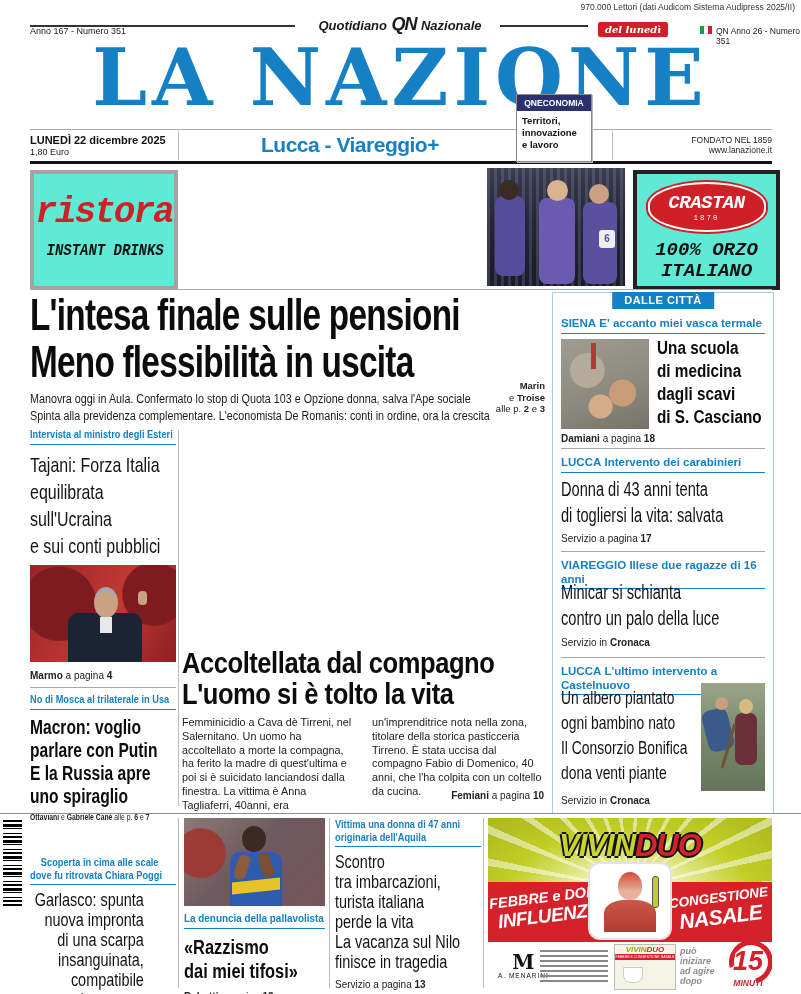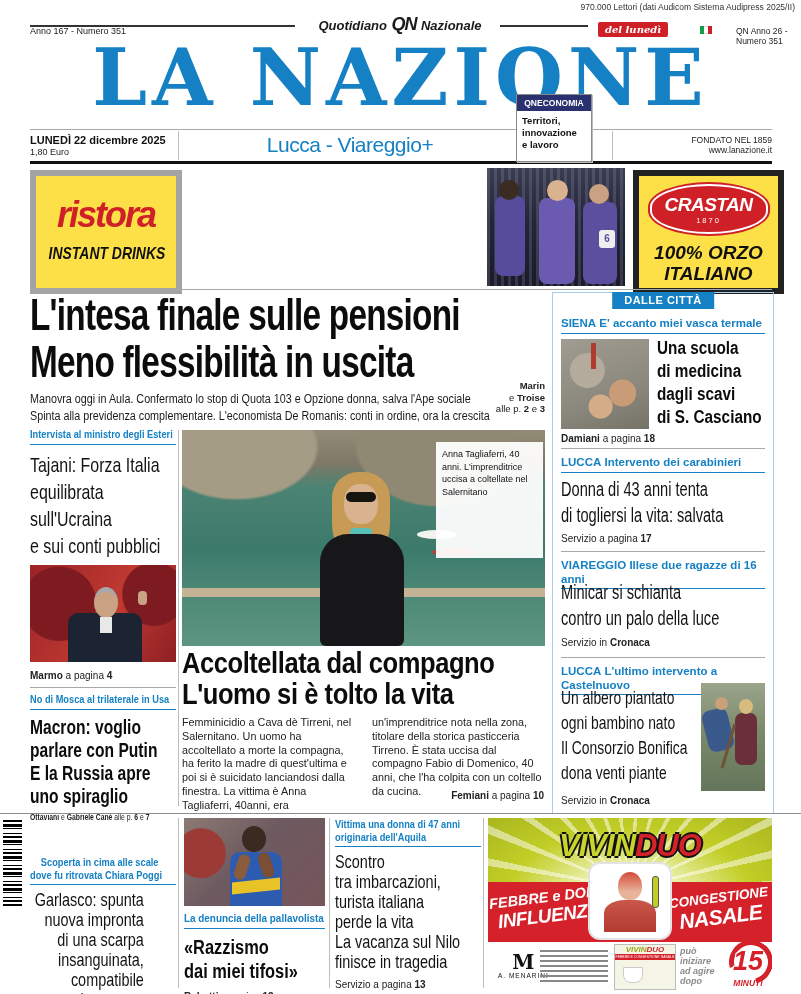--- a/index.html
+++ b/index.html
@@ -22,21 +22,21 @@
   
   .hl{color:#131313;font-weight:400;}
   .hb{color:#0c0c0c;font-weight:800;}
   
   #masthead{left:0;right:0;top:38px;text-align:center;font-family:"DejaVu Serif",serif;
             font-weight:bold;font-size:78px;line-height:80px;color:#1580c4;letter-spacing:5px;}
   
   .photo{position:absolute;overflow:hidden;}
   .fig{position:absolute;}
   
-  .adbox{position:absolute;border:6px solid #a3a3a3;background:#fde047;}
+  .adbox{position:absolute;border:4px solid #a3a3a3;background:#5eead4;font-family:Liberation Mono, monospace;}
 </style>
 </head>
 <body>
 
 <div id="page">
 
   <div class="abs" style="right:6px;top:2px;font-size:8.5px;color:#333;">970.000 Lettori  (dati Audicom Sistema Audipress 2025/II)</div>
   <div class="abs" style="left:30px;top:26px;font-size:9px;color:#222;">Anno 167 - Numero 351</div>
   <div class="hdiv" style="left:30px;top:25px;width:265px;border-top:2px solid #333;"></div>
   <div class="hdiv" style="left:500px;top:25px;width:88px;border-top:2px solid #333;"></div>
@@ -45,38 +45,38 @@
     <span style="font-weight:900;font-size:18px;font-style:italic;letter-spacing:-1px;">QN</span>
     <span style="font-style:italic;font-weight:800;font-size:13px;margin-top:27px;">Nazionale</span>
   </div>
   <div class="abs" style="left:598px;top:22px;width:70px;height:15px;background:#cf2027;color:#fff;text-align:center;
        font-family:'DejaVu Serif',serif;font-style:italic;font-weight:bold;font-size:10px;line-height:15px;border-radius:2px;">del lunedì</div>
   <div class="abs" style="left:700px;top:26px;width:12px;height:8px;display:flex;">
     <span style="flex:1;background:#119f4c;"></span>
       <span style="flex:1;background:#fff;border-top:1px solid #ddd;border-bottom:1px solid #ddd;"></span>
       <span style="flex:1;background:#cf2027;"></span>
   </div>
-  <div class="abs" style="left:736px;top:26px;font-size:8.5px;color:#222;">QN Anno 26 - Numero 351</div>
+  <div class="abs" style="left:716px;top:26px;font-size:8.5px;color:#222;">QN Anno 26 - Numero 351</div>
 
   <div class="abs" style="left:516px;top:94px;width:74px;height:66px;background:#fff;border:1px solid #8a8a8a;box-shadow:1px 1px 0 #bbb;z-index:5;">
     <div style="background:#2a3170;color:#fff;font-weight:800;font-size:8.5px;text-align:center;line-height:16px;height:16px;">QNECONOMIA</div>
     <div style="padding:4px 5px;font-weight:800;font-size:9.5px;line-height:12px;color:#111;">
       <span class="cl">Territori,</span>
       <span class="cl">innovazione</span>
       <span class="cl">e lavoro</span>
     </div>
   </div>
 
   <div id="masthead" class="abs">LA NAZIONE</div>
 
   <div class="hdiv" style="left:30px;top:129px;width:742px;"></div>
   <div class="abs" style="left:30px;top:134px;font-weight:800;font-size:11px;color:#111;">LUNEDÌ 22 dicembre 2025</div>
   <div class="abs" style="left:30px;top:147px;font-size:9px;color:#222;">1,80 Euro</div>
   <div class="vdiv" style="left:178px;top:131px;height:29px;"></div>
-  <div class="abs" style="left:200px;top:133px;width:300px;text-align:center;color:#1580c4;font-weight:400;font-size:21px;letter-spacing:-0.5px;">Lucca - Viareggio+</div>
+  <div class="abs" style="left:200px;top:133px;width:300px;text-align:center;color:#1580c4;font-weight:700;font-size:21px;letter-spacing:-0.5px;">Lucca - Viareggio+</div>
   <div class="vdiv" style="left:612px;top:131px;height:29px;"></div>
   <div class="abs" style="right:29px;top:135px;text-align:right;font-size:8.5px;color:#222;">
     <div>FONDATO NEL 1859</div>
     <div>www.lanazione.it</div>
   </div>
   <div class="abs" style="left:30px;top:161px;width:742px;height:3px;background:#111;"></div>
 
   <div class="adbox" style="left:30px;top:170px;width:140px;height:112px;text-align:center;">
     <div style="margin-top:18px;color:#cf2027;font-weight:900;font-style:italic;font-size:36px;letter-spacing:-2px;">ristora</div>
     <div style="margin-top:8px;color:#111;font-weight:800;font-style:italic;font-size:17px;transform:scaleX(0.82);transform-origin:50% 0;white-space:nowrap;">INSTANT DRINKS</div>
@@ -159,34 +159,20 @@
       <span class="cl" style="transform:scaleX(0.78);">E la Russia apre</span>
       <span class="cl" style="transform:scaleX(0.78);">uno spiraglio</span>
     </div>
     <div class="by" style="margin-top:4px;font-size:8.5px;white-space:nowrap;transform:scaleX(0.8);transform-origin:0 0;">
       <span class="b">Ottaviani</span><span> e </span><span class="b">Gabriele Canè</span><span> alle p. </span><span class="b">6</span><span> e </span><span class="b">7</span>
     </div>
   </div>
 
   <div class="vdiv" style="left:178px;top:430px;height:376px;"></div>
 
-  <div class="photo" style="left:182px;top:430px;width:363px;height:216px;background:
-       radial-gradient(ellipse at 15% 8%, #a59c85 0 18%, transparent 19%),
-       radial-gradient(ellipse at 70% 5%, #8f8872 0 22%, transparent 23%),
-       linear-gradient(180deg,#928b76 0%,#7d7867 16%,#4c8373 26%,#3c7a6c 55%,#4e8a77 78%,#5d9682 100%);">
-    <div class="fig" style="left:0;top:158px;width:363px;height:9px;background:#c4b394;"></div>
-    <div class="fig" style="left:235px;top:100px;width:40px;height:9px;background:#f2f2ee;border-radius:50%;"></div>
-    <div class="fig" style="left:250px;top:118px;width:46px;height:8px;background:#c23b33;border-radius:50%;"></div>
-    <div class="fig" style="left:150px;top:42px;width:58px;height:86px;background:#c79a56;border-radius:26px 26px 40% 40%;"></div>
-    <div class="fig" style="left:162px;top:54px;width:34px;height:40px;background:#d9b390;border-radius:45%;"></div>
-    <div class="fig" style="left:164px;top:62px;width:30px;height:10px;background:#16140f;border-radius:5px;"></div>
-    <div class="fig" style="left:168px;top:98px;width:22px;height:8px;background:#59c0b8;border-radius:4px;"></div>
-    <div class="fig" style="left:138px;top:104px;width:84px;height:112px;background:#17171a;border-radius:28px 28px 6px 6px;"></div>
-    <div class="fig" style="left:254px;top:12px;width:95px;height:104px;background:rgba(255,255,255,0.94);padding:6px;font-size:9px;line-height:12.5px;color:#111;">Anna Tagliaferri, 40 anni. L'imprenditrice uccisa a coltellate nel Salernitano</div>
-  </div>
   <div class="abs hb" style="left:182px;top:648px;width:363px;font-size:29px;line-height:31px;letter-spacing:-0.5px;">
     <span class="cl" style="transform:scaleX(0.88);">Accoltellata dal compagno</span>
     <span class="cl" style="transform:scaleX(0.88);">L'uomo si è tolto la vita</span>
   </div>
   <div class="abs" style="left:182px;top:716px;width:172px;font-size:10.8px;line-height:13.8px;color:#222;">Femminicidio a Cava dè Tirreni, nel Salernitano. Un uomo ha accoltellato a morte la compagna, ha ferito la madre di quest'ultima e poi si è suicidato lanciandosi dalla finestra. La vittima è Anna Tagliaferri, 40anni, era</div>
   <div class="abs" style="left:372px;top:716px;width:172px;font-size:10.8px;line-height:13.8px;color:#222;">un'imprenditrice nota nella zona, titolare della storica pasticceria Tirreno. È stata uccisa dal compagno Fabio di Domenico, 40 anni, che l'ha colpita con un coltello da cucina.</div>
   <div class="abs by" style="left:372px;top:790px;width:172px;text-align:right;">
     <span class="b">Femiani</span><span> a pagina </span><span class="b">10</span>
   </div>
 

